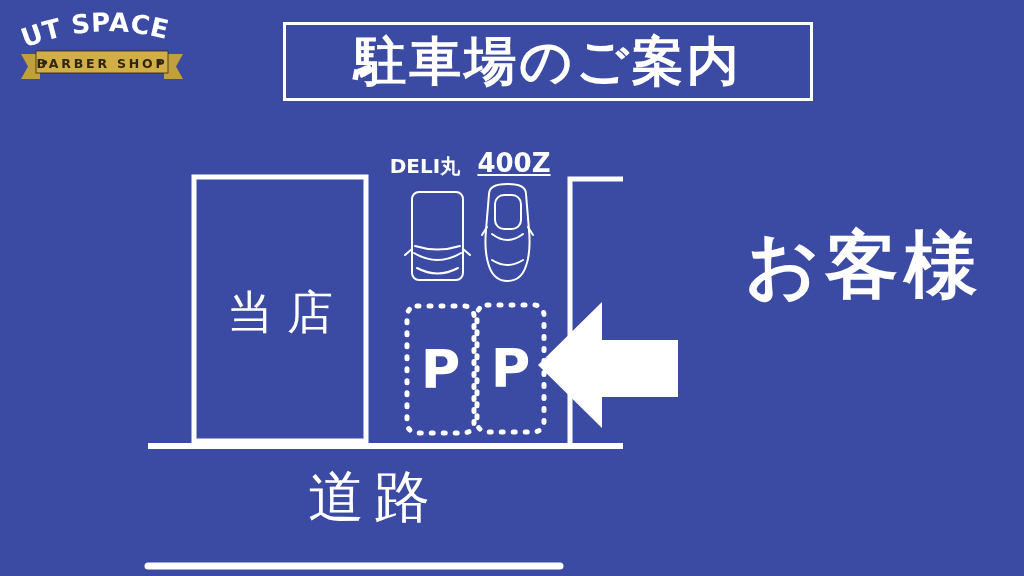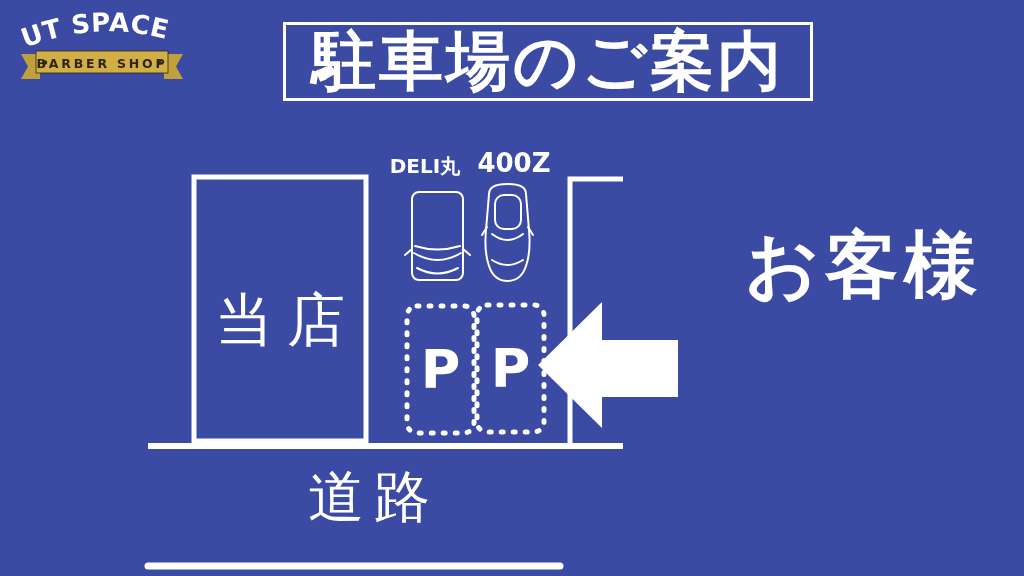--- a/index.html
+++ b/index.html
@@ -10,41 +10,41 @@
   }
   .abs { position:absolute; }
 
   
   .title-box {
     left:283px; top:22px; width:530px; height:79px;
     border:3px solid var(--foreground,#fff); box-sizing:border-box;
     display:flex; align-items:center; justify-content:center;
   }
   .title-box .txt {
-    font-size:64px; font-weight:bold; letter-spacing:3px; color:var(--foreground,#fff);
+    font-size:52px; font-weight:bold; letter-spacing:3px; color:var(--foreground,#fff);
     white-space:nowrap;
   }
 
   
   .s-line { stroke:var(--foreground,#fff); fill:none; }
   .f-white { fill:var(--foreground,#fff); }
 
   
   .shop-label {
     left:194px; top:282px; width:172px; text-align:center;
-    font-size:58px; letter-spacing:14px; padding-left:14px; box-sizing:border-box;
+    font-size:46px; letter-spacing:14px; padding-left:14px; box-sizing:border-box;
     color:var(--foreground,#fff); white-space:nowrap;
   }
   .van-label {
     left:374px; top:153px; width:102px; text-align:center;
     font-size:20px; font-weight:bold; color:var(--foreground,#fff); white-space:nowrap;
   }
   .car-label {
     left:468px; top:148px; width:92px; text-align:center;
-    font-size:26px; font-weight:bold; color:var(--foreground,#fff); white-space:nowrap;
+    font-size:26px; font-weight:bold; color:var(--foreground,#fff); white-space:nowrap;text-decoration:underline;
   }
   .spot {
     display:flex; align-items:center; justify-content:center;
     font-size:54px; font-weight:bold; color:var(--foreground,#fff);
   }
   .spot-1 { left:407px; top:306px; width:67px; height:127px; }
   .spot-2 { left:477px; top:305px; width:67px; height:127px; }
   .road-label {
     left:298px; top:460px; width:184px; text-align:left;
     font-size:56px; letter-spacing:10px; padding-left:10px; box-sizing:border-box;

